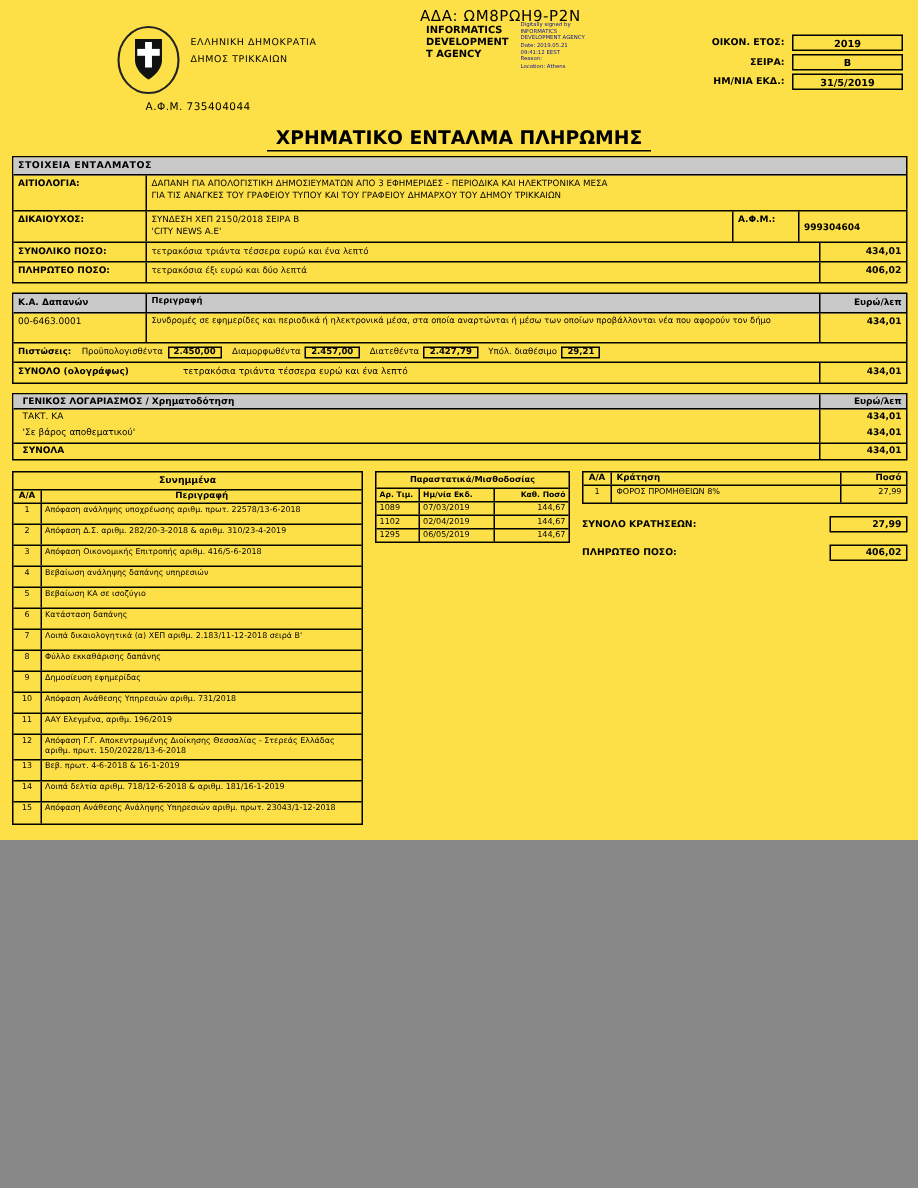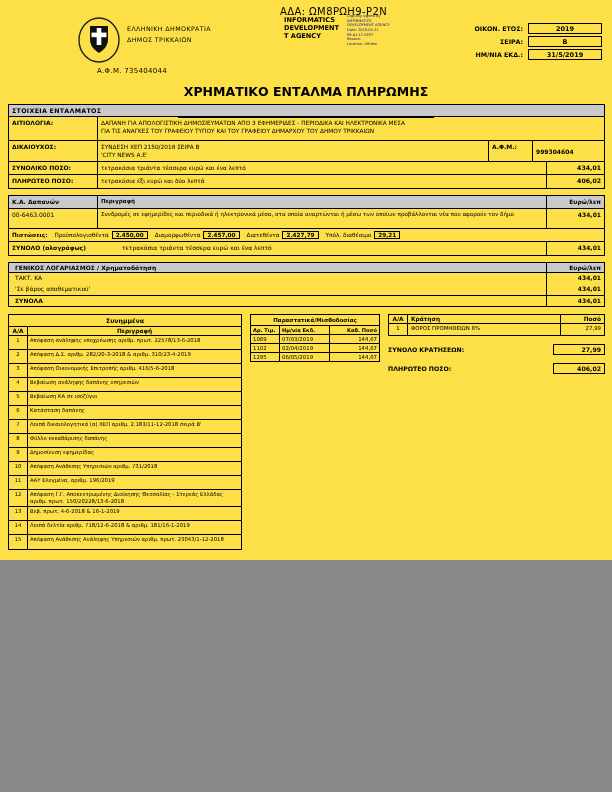--- a/index.html
+++ b/index.html
@@ -14,21 +14,21 @@
   .emblem { position: absolute; top: 16px; left: 76px; }
   .org-block { position: absolute; top: 24px; left: 127px; font-size: 6.3px; line-height: 1.7; letter-spacing: .4px; }
   .afm-top { position: absolute; top: 67px; left: 97px; font-size: 7px; letter-spacing: .3px; }
   .agency-block { position: absolute; top: 16px; left: 284px; font-size: 6.6px; font-weight: bold; line-height: 1.25; }
   .digsig { position: absolute; top: 14px; left: 347px; width: 60px; font-size: 3.6px; line-height: 1.3; color: #14149a; }
   .hfields { position: absolute; top: 23px; right: 10px; width: 210px; display: flex; flex-direction: column; gap: 2px; }
   .hfield { display: flex; justify-content: flex-end; align-items: center; gap: 5px; }
   .hfield-label { font-size: 6.3px; font-weight: bold; }
   .hfield-value { border: 1px solid #000; width: 74px; min-height: 11px; display: flex; align-items: center; justify-content: center; font-size: 6.5px; font-weight: bold; }
   .doc-title { position: absolute; top: 84px; left: 0; width: 100%; text-align: center; font-size: 12.5px; font-weight: bold; }
-  .doc-title span { border-bottom: 1.2px solid #000; padding: 0 6px 18px; }
+  .doc-title span { border-bottom: 1.2px solid #000; padding: 0 6px 1px; }
   
   .main { position: absolute; top: 104px; left: 8px; width: 597px; font-size: 6px; }
   .sect { border: 1px solid #000; }
   .sect-header { background: #c9c9c9; font-weight: bold; font-size: 6.3px; padding: 2px 3px; border-bottom: 1px solid #000; letter-spacing: .3px; }
   .row { display: flex; border-bottom: 1px solid #000; align-items: stretch; }
   .row:last-child { border-bottom: none; }
   .cell-label { width: 88px; font-weight: bold; padding: 2px 3px; font-size: 6px; flex-shrink: 0; }
   .cell-content { flex: 1; border-left: 1px solid #000; padding: 2px 3px; font-size: 5.8px; line-height: 1.4; }
   .cell-amount { width: 58px; border-left: 1px solid #000; padding: 2px 3px; text-align: right; font-weight: bold; font-size: 6.2px; flex-shrink: 0; }
   .min24 { min-height: 24px; } .min20 { min-height: 20px; } .min13 { min-height: 13px; }

